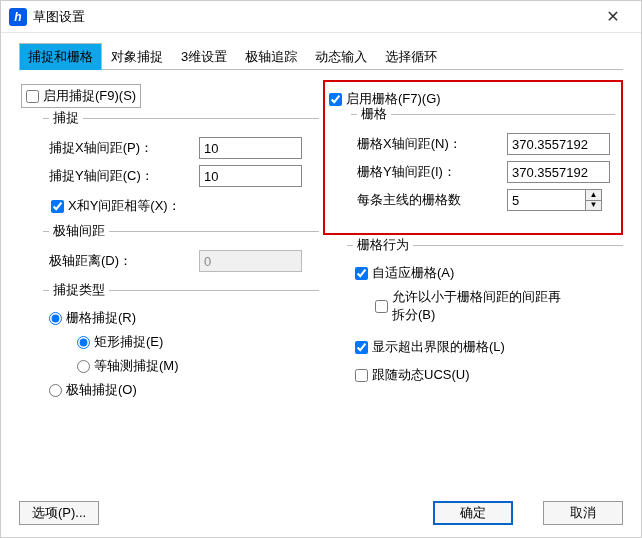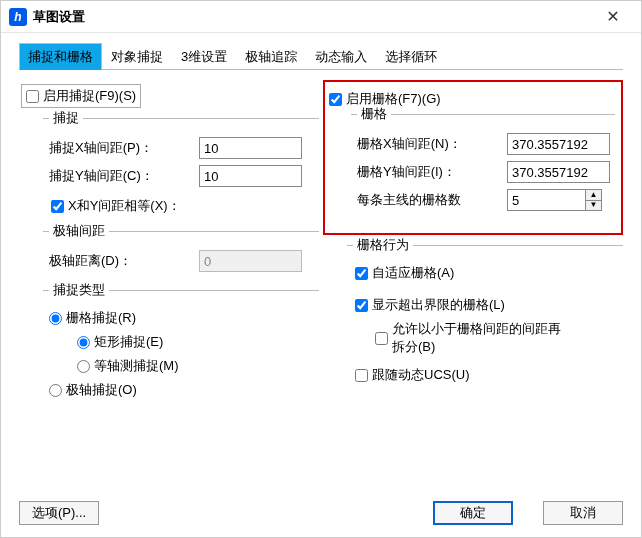--- a/index.html
+++ b/index.html
@@ -26,21 +26,21 @@
     background: #005bea;
     border-radius: 3px;
     display: inline-flex;
     align-items: center; justify-content: center;
     color: #fff;
     font-weight: bold;
     font-style: italic;
     font-size: 12px;
     margin-right: 6px;
   }
-  .titlebar-title { flex: 1; font-weight: bold; }
+  .titlebar-title { flex: 1; }
   .close-btn {
     width: 40px; height: 32px;
     display: flex; align-items: center; justify-content: center;
     font-size: 16px;
     color: #333;
     cursor: default;
   }
   .tabs {
     display: flex;
     align-items: flex-end;
@@ -290,27 +290,27 @@
       </div>
     </div>
 
     <div class="fieldlike" style="margin-top:10px;">
       <span class="grp-legend">栅格行为</span>
       <div class="inner">
         <div class="chk-line">
           <input type="checkbox" checked="" style="">
           <label>自适应栅格(A)</label>
         </div>
+        <div class="chk-line indent-chk">
+          <input type="checkbox" style="">
+          <label style="max-width:180px;">允许以小于栅格间距的间距再拆分(B)</label>
+        </div>
         <div class="chk-line" style="margin-top:14px;">
           <input type="checkbox" checked="" style="">
           <label>显示超出界限的栅格(L)</label>
-        </div>
-        <div class="chk-line indent-chk">
-          <input type="checkbox" style="">
-          <label style="max-width:180px;">允许以小于栅格间距的间距再拆分(B)</label>
         </div>
         <div class="chk-line" style="margin-top:10px;">
           <input type="checkbox" style="">
           <label>跟随动态UCS(U)</label>
         </div>
       </div>
     </div>
 
   </div>
 </div>

